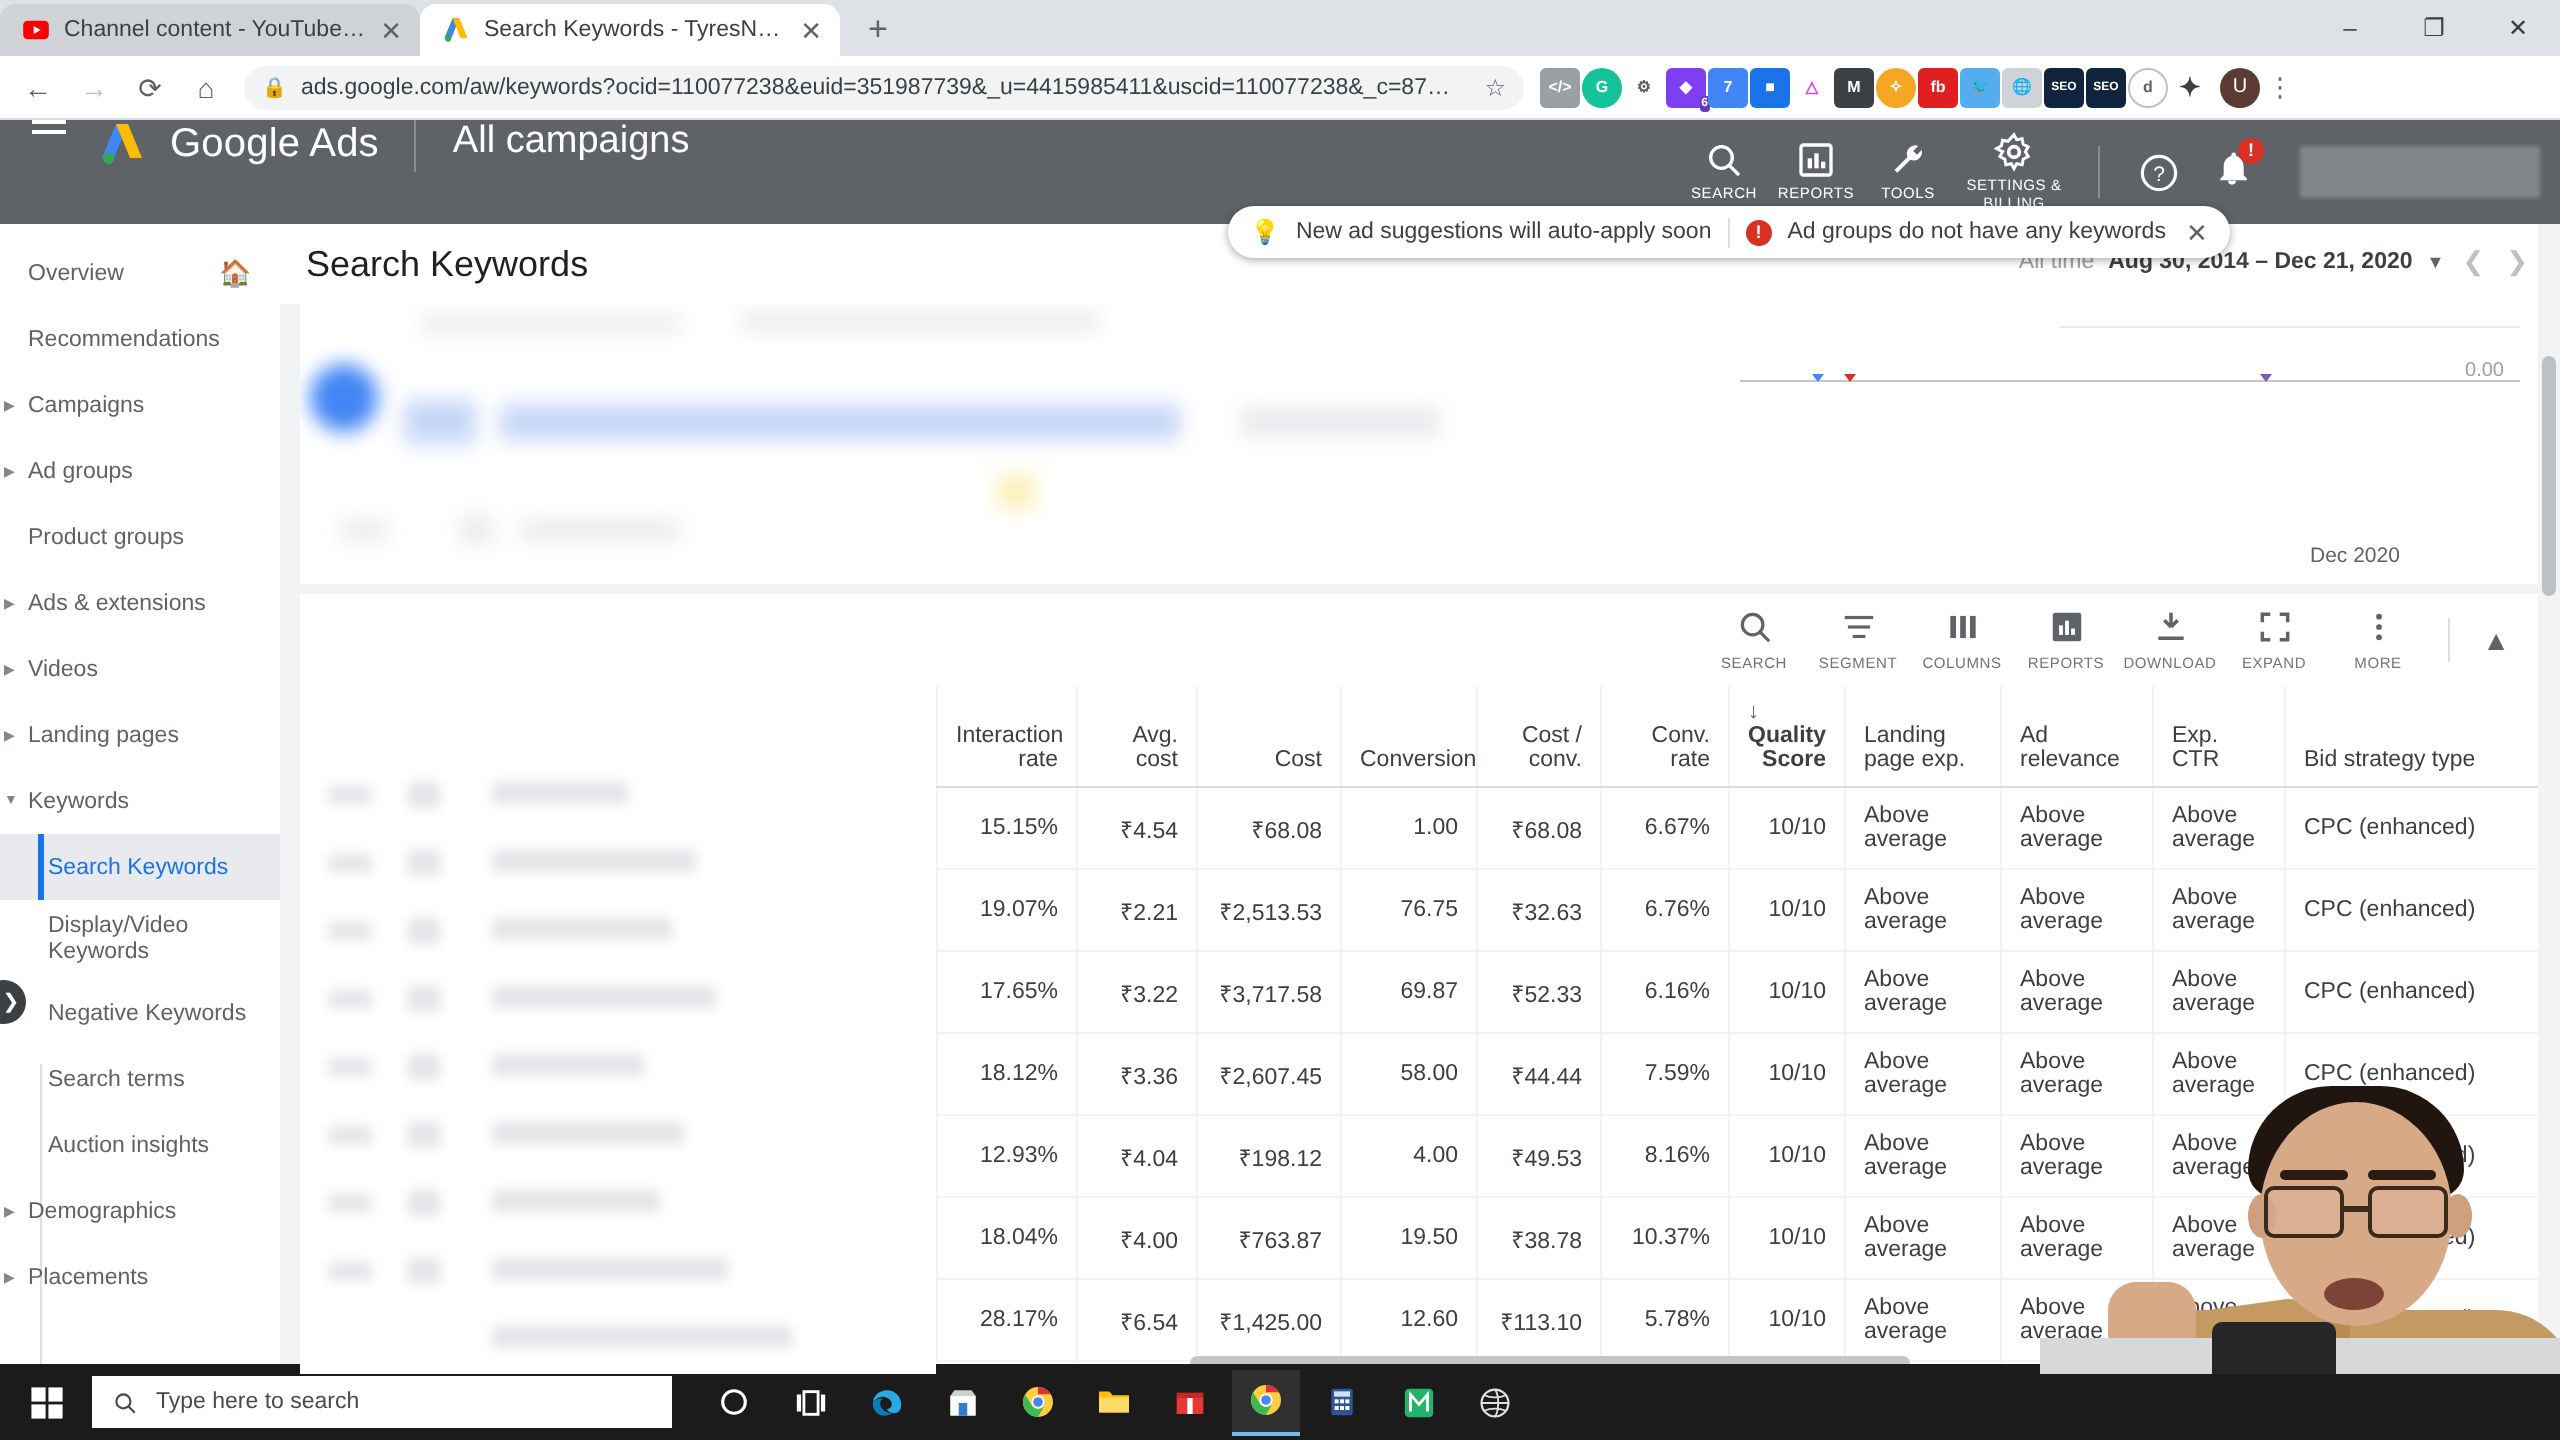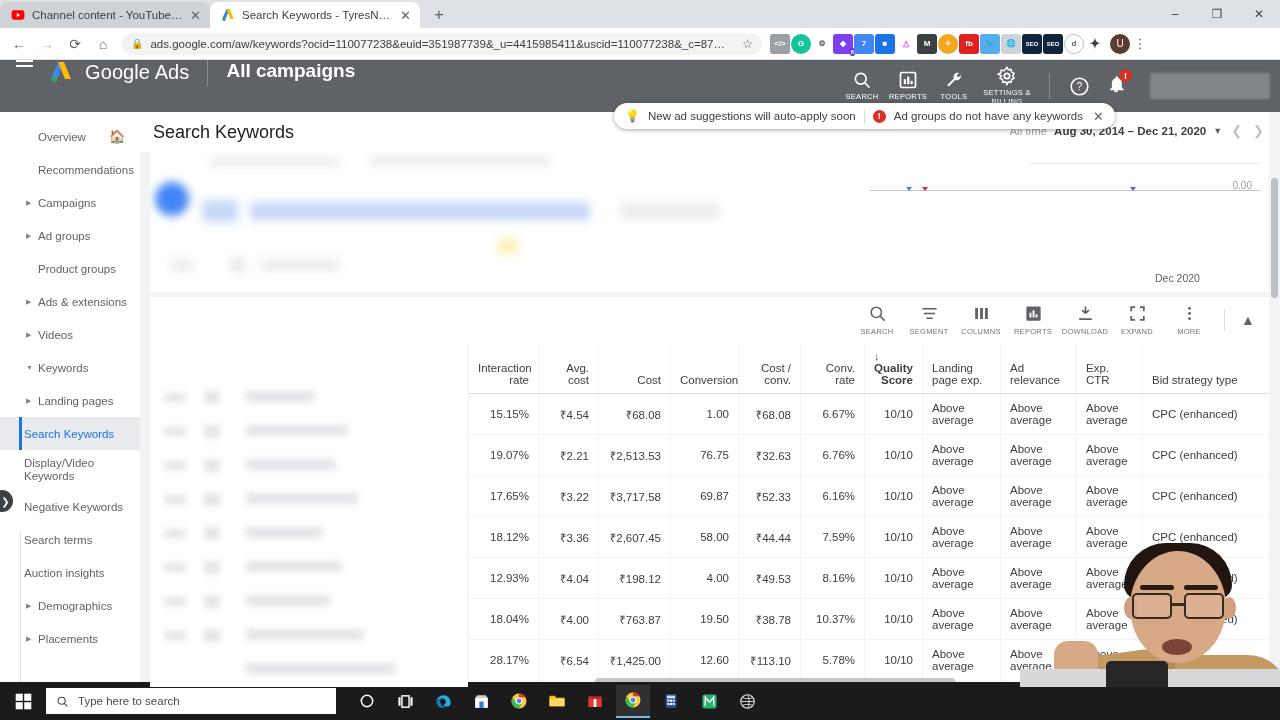--- a/index.html
+++ b/index.html
@@ -61,21 +61,21 @@
     background: #5f6368; display: flex; align-items: flex-start;
   }
   .ham { width: 48px; display:flex; align-items:center; justify-content:center; }
   .ham i { display:block; width: 17px; height: 2px; background:#fff; position: relative; }
   .ham i:before, .ham i:after { content:""; position:absolute; left:0; width:17px; height:2px; background:#fff;}
   .ham i:before { top:-5px; } .ham i:after { top:5px; }
   .brandwrap { display:flex; align-items:center; gap: 11px; }
   .ads-logo { width: 26px; height: 24px; }
   .brandtext { color:#fff; font-size: 20px; letter-spacing: .1px; }
   .hdr-div { width:1px; height:26px; background:#8a8d91; margin: 0 18px; }
-  .campaign-name { color:#fff; font-size: 19px; font-weight: bold; }
+  .campaign-name { color:#fff; font-size: 19px; font-weight: normal; }
   .hdr-right { margin-left:auto; display:flex; align-items:center; height:52px; }
   .hdr-tool { width: 46px; display:flex; flex-direction:column; align-items:center; gap:3px; color:#fff; }
   .hdr-tool.wide { width: 60px; }
   .hdr-tool .lbl { font-size: 7.5px; letter-spacing:.3px; text-align:center; line-height:8.5px;}
   .hdr-div2 { width:1px; height:26px; background:#8a8d91; margin:0 12px; }
   .bell-wrap { position: relative; }
   .bell-badge { position:absolute; top:-5px; right:-6px; width:13px; height:13px; border-radius:50%;
                 background:#d93025; color:#fff; font-size:9px; display:flex; align-items:center;
                 justify-content:center; font-weight:bold;}
   .search-ghost { width: 120px; height: 26px; background: rgba(255,255,255,.22); border-radius:2px;
@@ -94,21 +94,21 @@
             display:flex;align-items:center;justify-content:center;font-weight:bold;}
   .toast .x { color:#5f6368; font-size:13px; margin-left:2px; }
 
   
   .sidebar {
     position:absolute; left:0; top:112px; width:140px; height:575px; background:#fff;
     padding-top: 8px; overflow:hidden;
   }
   .nav-item {
     height: 33px; display:flex; align-items:center; font-size: 11.5px; color:#5f6368;
-    padding-left: 26px; position: relative;
+    padding-left: 2px; position: relative;
   }
   .nav-item .caret { width:12px; font-size:7px; color:#80868b; flex:0 0 12px; }
   .nav-item .nolabel { width:12px; flex:0 0 12px;}
   .nav-item .home { margin-left:auto; margin-right: 14px; color:#1a73e8; font-size:13px; }
   .nav-sub {
     height: 33px; display:flex; align-items:center; font-size: 11.5px; color:#5f6368;
     padding-left: 24px; position: relative;
   }
   .nav-sub.two-line { height: 40px; line-height: 13px; }
   .nav-sub.active { background:#e8eaed; color:#1a73e8; }
@@ -387,26 +387,26 @@
     </div>
     <div class="nav-item">
       <span class="caret">▶</span>
       <span>Ads &amp; extensions</span>
     </div>
     <div class="nav-item">
       <span class="caret">▶</span>
       <span>Videos</span>
     </div>
     <div class="nav-item">
+      <span class="caret">▶</span>
+      <span>Landing pages</span>
+    </div>
+    <div class="nav-item">
       <span class="caret">▼</span>
       <span>Keywords</span>
-    </div>
-    <div class="nav-item">
-      <span class="caret">▶</span>
-      <span>Landing pages</span>
     </div>
 
     <div class="sub-rail"></div>
     <div class="nav-sub active">
       <span>Search Keywords</span>
     </div>
     <div class="nav-sub two-line">
       <span style="display:block;width:70px;">Display/Video Keywords</span>
     </div>
     <div class="nav-sub">

